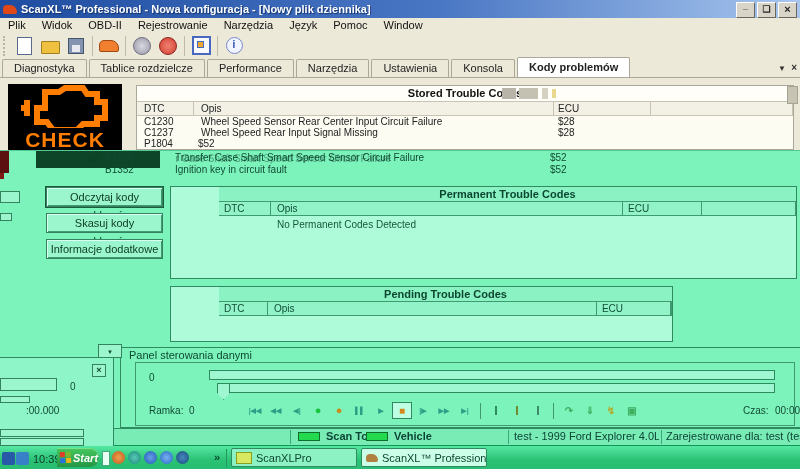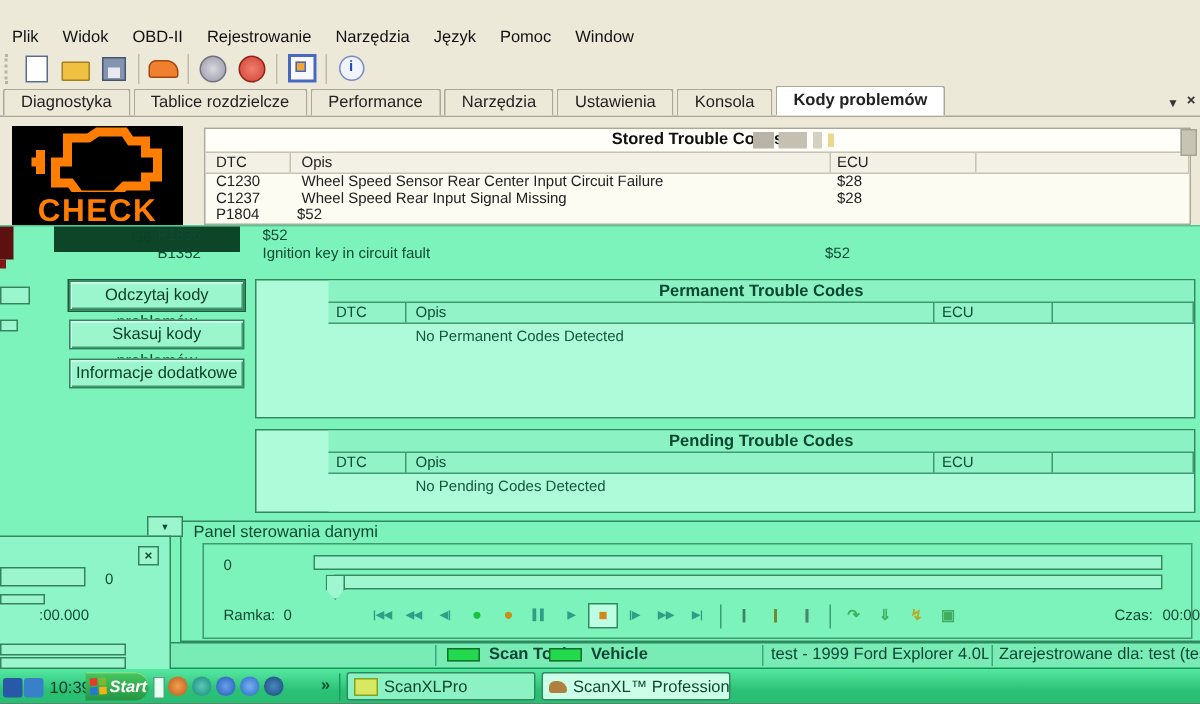--- a/index.html
+++ b/index.html
@@ -156,20 +156,29 @@
   .taskbtn{top:2px;height:19px;border:1px solid #2f8a5f;box-sizing:border-box;border-radius:2px;
     display:flex;align-items:center;font-size:11px;color:#0c4730;}
   .ic-folder3{width:14px;height:10px;background:#d8e860;border:1px solid #88a020;margin:0 4px;}
   .ic-car3{width:14px;height:8px;background:#b08040;border-radius:4px 6px 2px 2px;margin:0 4px;}
 </style>
 </head>
 <body>
 
 <div id="screen">
 
+  <div class="ab titlebar">
+    <span class="title-icon"></span>
+    <span class="title-text nowrap">ScanXL™ Professional - Nowa konfiguracja - [Nowy plik dziennika]</span>
+    <span class="wbtns">
+      <span class="wbtn min"></span>
+      <span class="wbtn res"></span>
+      <span class="wbtn cls"></span>
+    </span>
+  </div>
 
   <div class="ab menubar">
     <span class="menu-item">Plik</span>
     <span class="menu-item">Widok</span>
     <span class="menu-item">OBD-II</span>
     <span class="menu-item">Rejestrowanie</span>
     <span class="menu-item">Narzędzia</span>
     <span class="menu-item">Język</span>
     <span class="menu-item">Pomoc</span>
     <span class="menu-item">Window</span>
@@ -269,20 +278,21 @@
 
     <div class="ab engine-band"></div>
     <div class="ab maroon1"></div>
     <div class="ab maroon2"></div>
     <div class="ab gfrag" style="left:0;top:40px;width:20px;height:12px;"></div>
     <div class="ab gfrag" style="left:0;top:62px;width:12px;height:8px;"></div>
 
     <div class="ab g-table">
       <div class="g-row">
         <div class="g-dtc nowrap ghosted">P1836</div>
+        <div class="g-opis nowrap ghosted">Transfer Case Shaft Smart Speed Sensor Circuit Failure</div>
         <div class="g-ecu nowrap">$52</div>
       </div>
       <div class="g-row">
         <div class="g-dtc nowrap">B1352</div>
         <div class="g-opis nowrap">Ignition key in circuit fault</div>
         <div class="g-ecu nowrap">$52</div>
       </div>
     </div>
 
     <div class="ab gbtn focus" style="top:36px;">Odczytaj kody problemów</div>
@@ -295,30 +305,27 @@
         <div class="p-dtc">DTC</div>
         <div class="p-opis">Opis</div>
         <div class="p-ecu">ECU</div>
         <div class="p-rest"></div>
       </div>
       <div class="p-body">
         <div class="p-empty">No Permanent Codes Detected</div>
       </div>
     </div>
 
-    <div class="ab gpanel" style="left:170px;top:135px;width:627px;height:56px;">
+    <div class="ab gpanel" style="left:170px;top:135px;width:503px;height:56px;">
       <div class="p-title">Pending Trouble Codes</div>
       <div class="p-head">
         <div class="p-dtc">DTC</div>
         <div class="p-opis">Opis</div>
         <div class="p-ecu">ECU</div>
         <div class="p-rest"></div>
-      </div>
-      <div class="p-body">
-        <div class="p-empty">No Pending Codes Detected</div>
       </div>
     </div>
 
     <div class="ab cpanel">
       <div class="cpanel-title gtext">Panel sterowania danymi</div>
       <div class="cpanel-inner"></div>
       <div class="ab gtext" style="left:28px;top:24px;font-size:10px;">0</div>
       <div class="ab track" style="left:88px;top:22px;width:566px;height:10px;"></div>
       <div class="ab track" style="left:102px;top:35px;width:552px;height:10px;"></div>
       <div class="ab thumb"></div>

